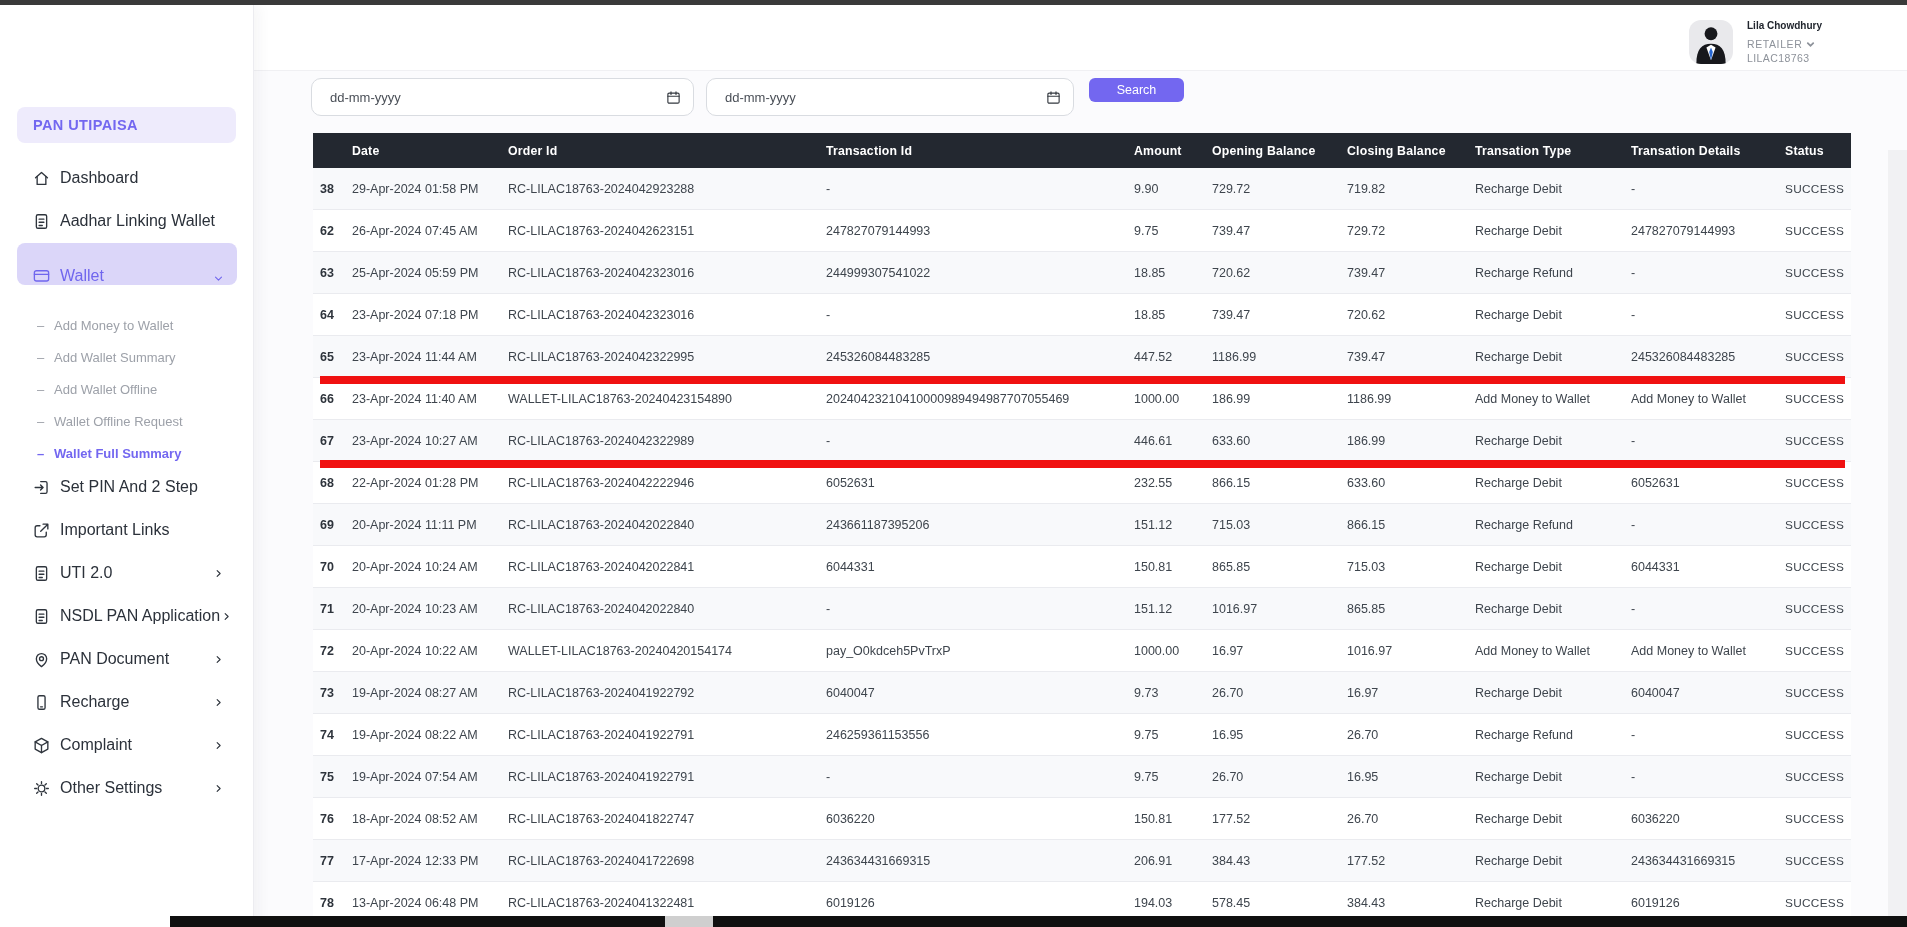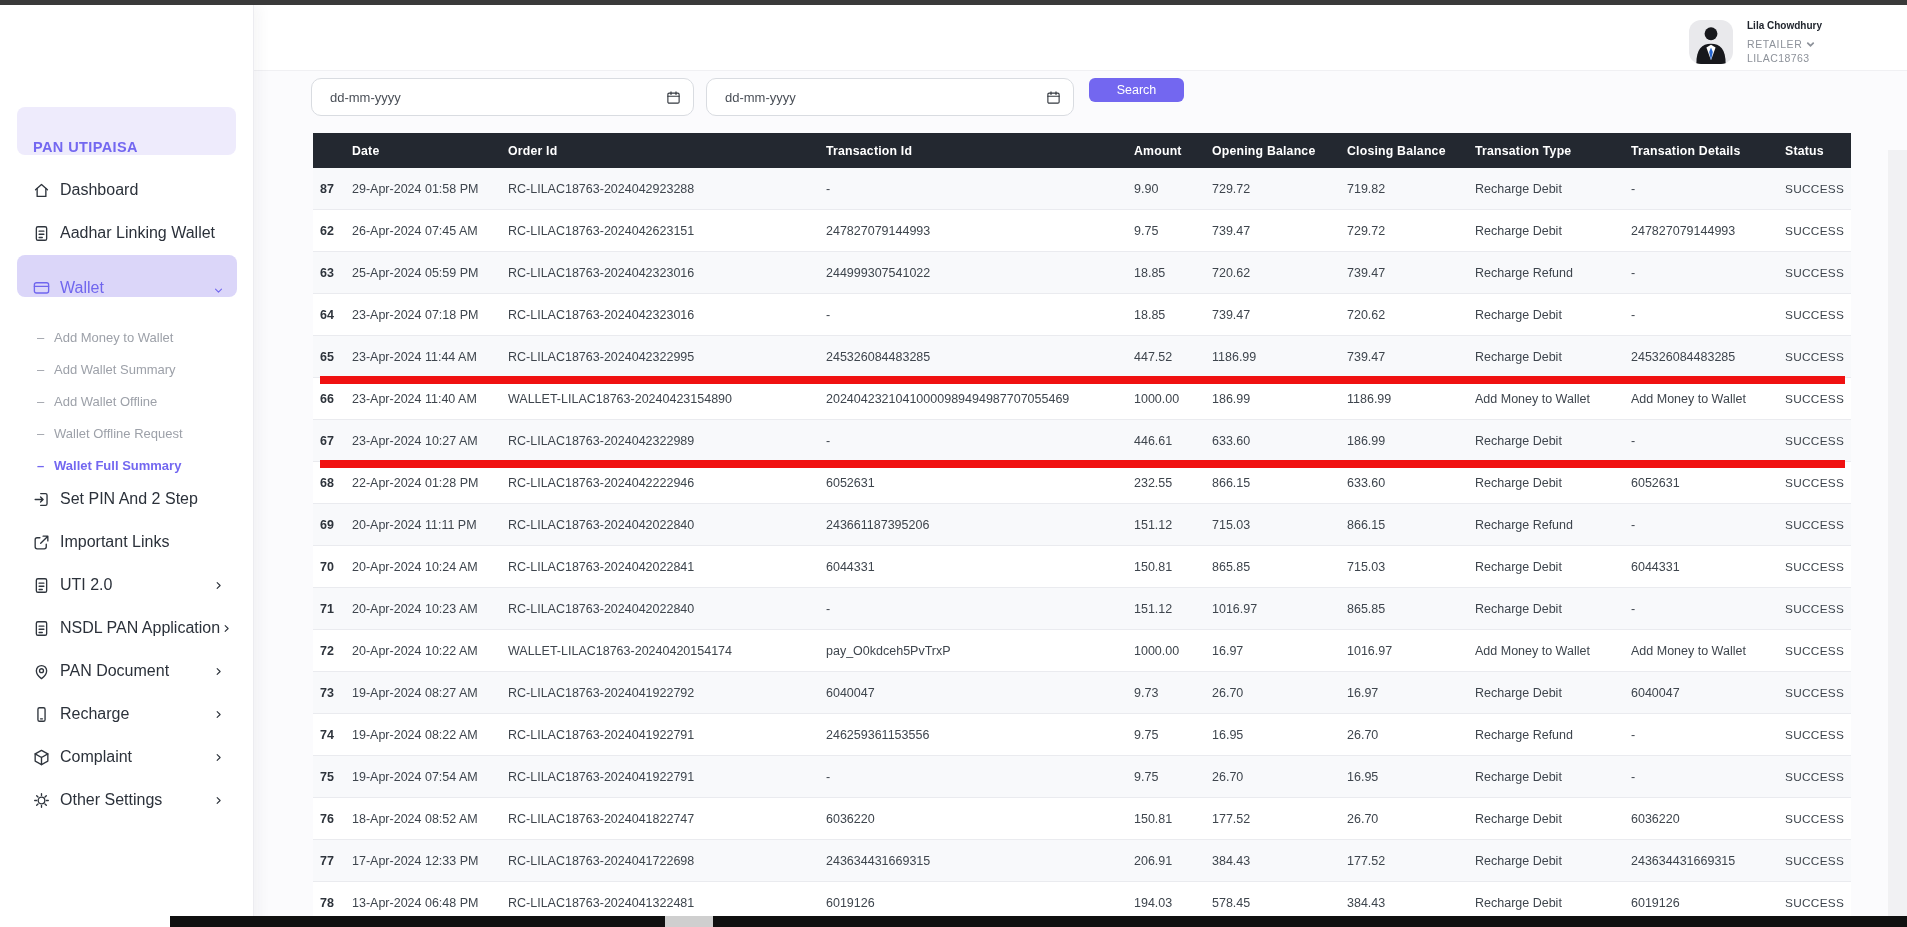--- a/index.html
+++ b/index.html
@@ -6,22 +6,22 @@
   #screen{position:relative;width:1907px;height:927px;overflow:hidden;background:#fbfbfd;
           font-family:"Liberation Sans","DejaVu Sans",sans-serif;}
   
   .top-edge{position:absolute;left:0;top:0;width:1907px;height:5px;background:#3a3a3a;z-index:30;}
   .hbar-seg{position:absolute;top:916px;height:11px;background:#101010;z-index:25;}
   .hbar-gap{position:absolute;top:916px;height:11px;background:#cfcfcf;z-index:25;}
   .vtrack{position:absolute;left:1888px;top:150px;width:19px;height:766px;background:#f1f1f3;z-index:24;}
   
   .sidebar{position:absolute;left:0;top:5px;width:253px;height:922px;background:#fff;
            border-right:1px solid #ececf0;box-shadow:4px 0 14px rgba(40,40,60,.05);z-index:10;overflow:hidden;}
-  .brand{margin:102px 17px 17px 17px;height:48px;background:#eeebfc;border-radius:8px;
-         display:flex;align-items:flex-end;padding-left:16px;box-sizing:border-box;}
+  .brand{margin:102px 17px 17px 17px;height:36px;background:#eeebfc;border-radius:8px;
+         display:flex;align-items:center;padding-left:16px;box-sizing:border-box;}
   .brand span{color:#7367f0;font-size:14.5px;font-weight:bold;letter-spacing:.4px;}
   .nav-item{height:36px;margin:0 16px 7px 17px;display:flex;align-items:center;padding:0 12px 0 15px;
             box-sizing:border-box;border-radius:8px;cursor:pointer;}
   .nav-item .icon{width:19px;height:19px;flex:0 0 19px;display:flex;align-items:center;justify-content:center;}
   .nav-item .icon svg{width:19px;height:19px;stroke:#2f353d;fill:none;stroke-width:1.7;stroke-linecap:round;stroke-linejoin:round;}
   .nav-item .lbl{margin-left:9px;font-size:16px;font-weight:500;color:#2b313a;white-space:nowrap;}
   .nav-item .chev{margin-left:auto;display:flex;align-items:center;}
   .nav-item .chev svg{width:13px;height:13px;stroke:#2b313a;fill:none;stroke-width:2;stroke-linecap:round;stroke-linejoin:round;}
   .nav-item.pill{height:42px;margin-top:-3px;margin-bottom:24px;background:#dbd6f9;align-items:flex-end;}
   .nav-item.pill .lbl{color:#7066ee;}
@@ -291,21 +291,21 @@
         <div class="tc">Transaction Id</div>
         <div class="tc">Amount</div>
         <div class="tc">Opening Balance</div>
         <div class="tc">Closing Balance</div>
         <div class="tc">Transation Type</div>
         <div class="tc">Transation Details</div>
         <div class="tc">Status</div>
       </div>
     <div id="tbody">
         <div class="trow tbody-row alt">
-          <div class="tc num">87</div>
+          <div class="tc num">38</div>
           <div class="tc">29-Apr-2024 01:58 PM</div>
           <div class="tc">RC-LILAC18763-2024042923288</div>
           <div class="tc">-</div>
           <div class="tc">9.90</div>
           <div class="tc">729.72</div>
           <div class="tc">719.82</div>
           <div class="tc">Recharge Debit</div>
           <div class="tc">-</div>
           <div class="tc status">SUCCESS</div>
         </div>

